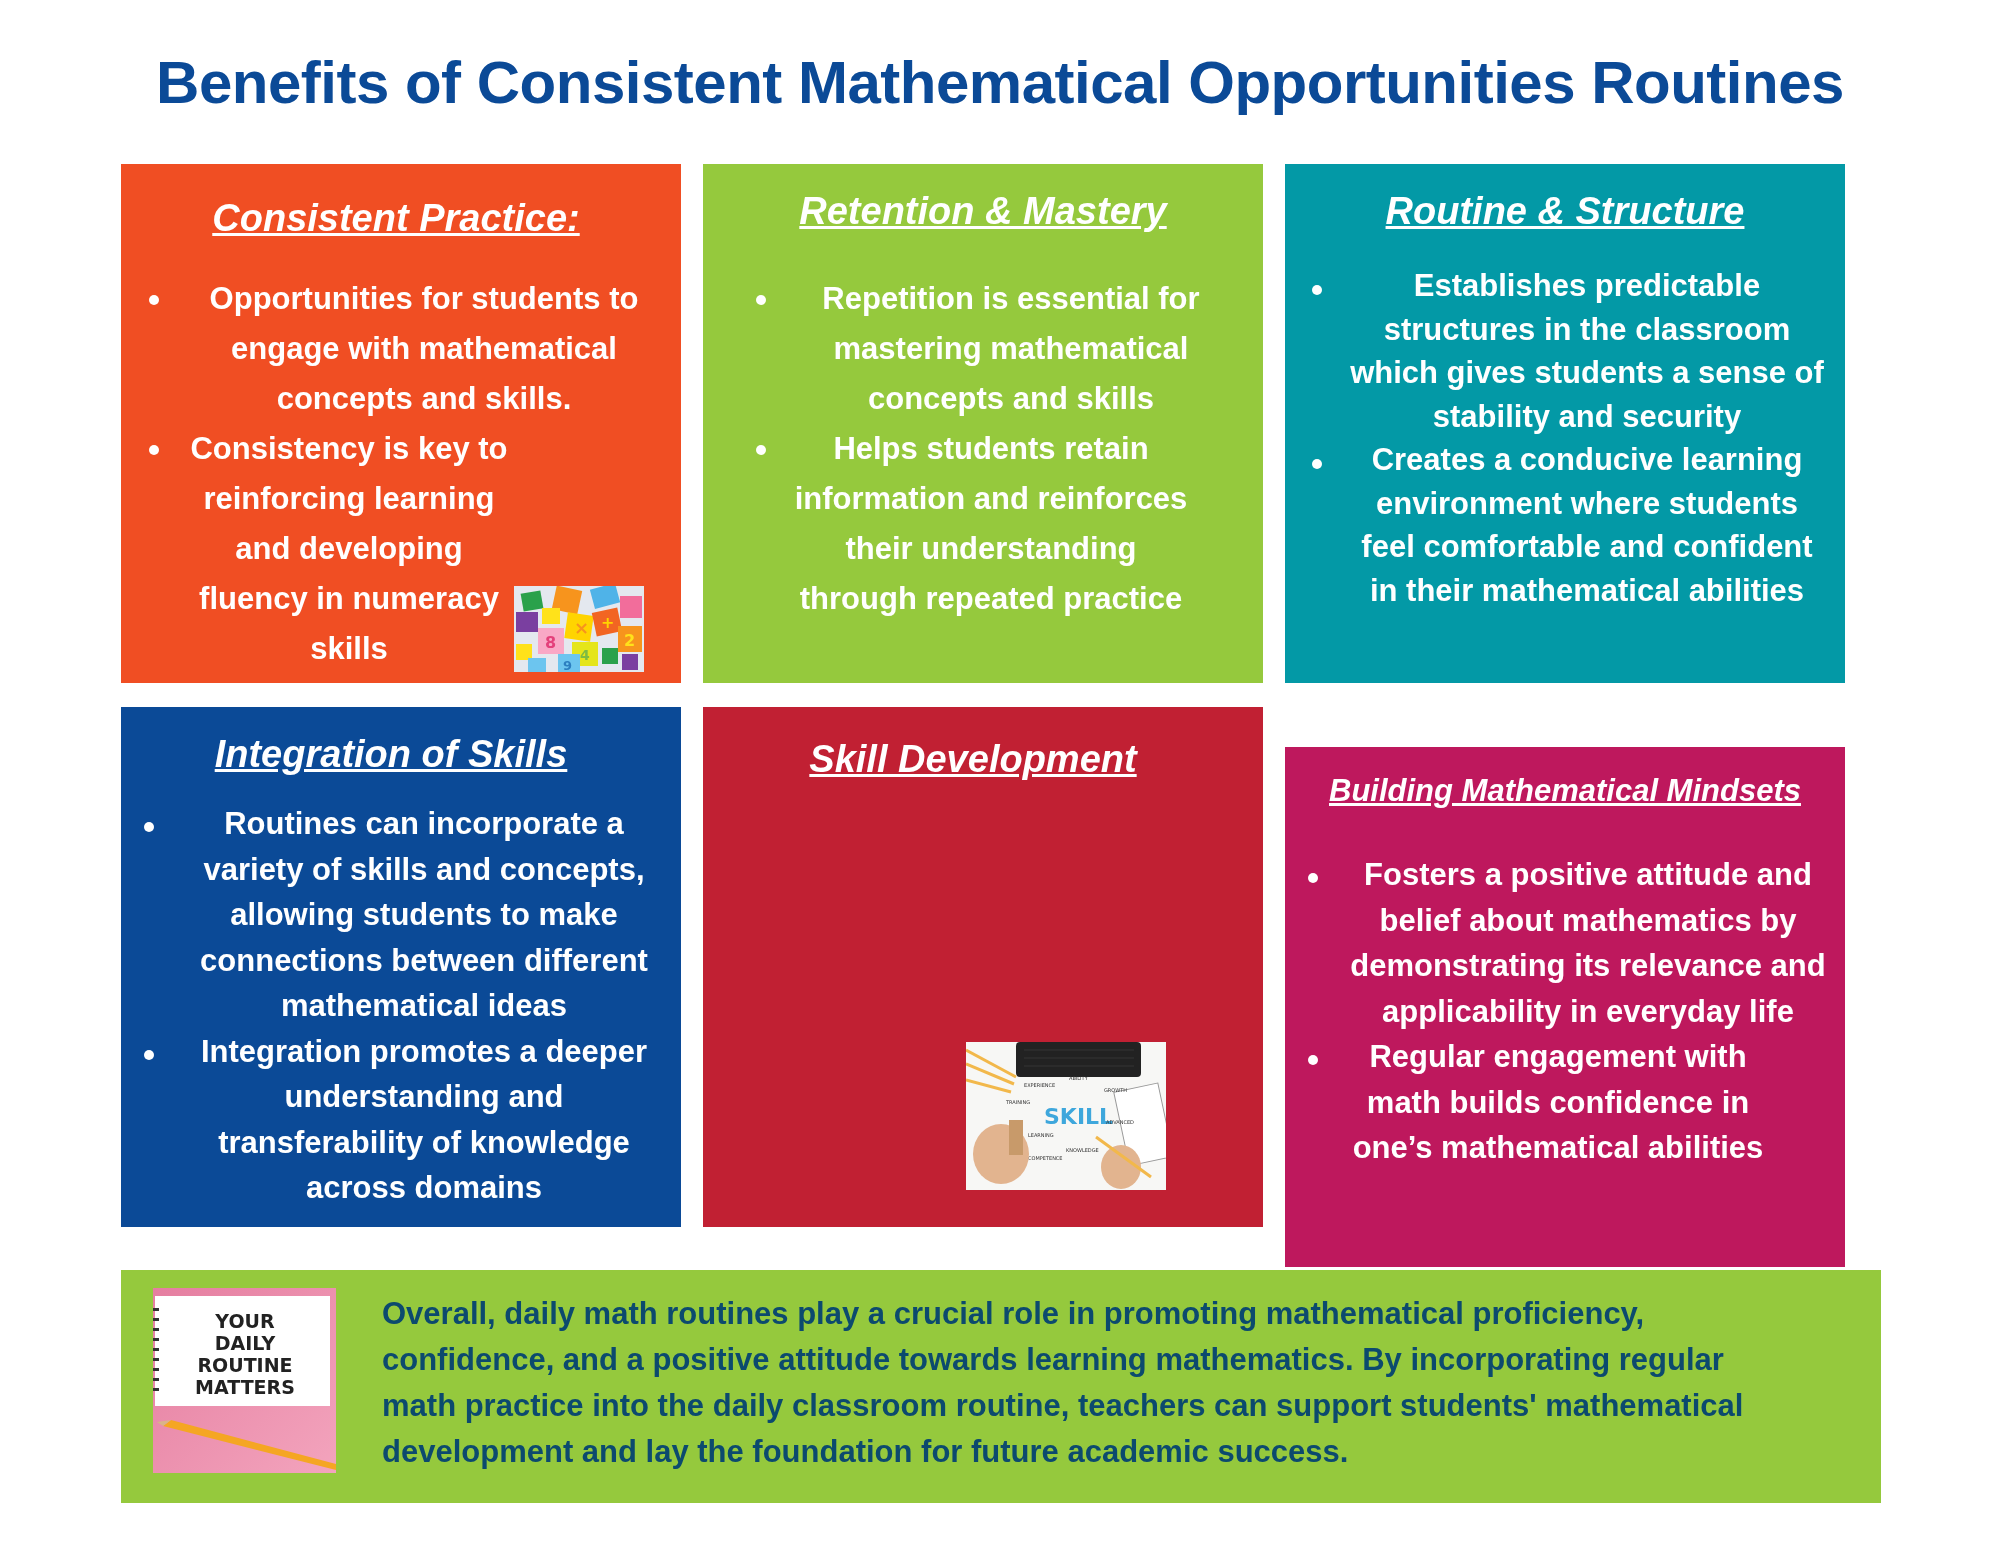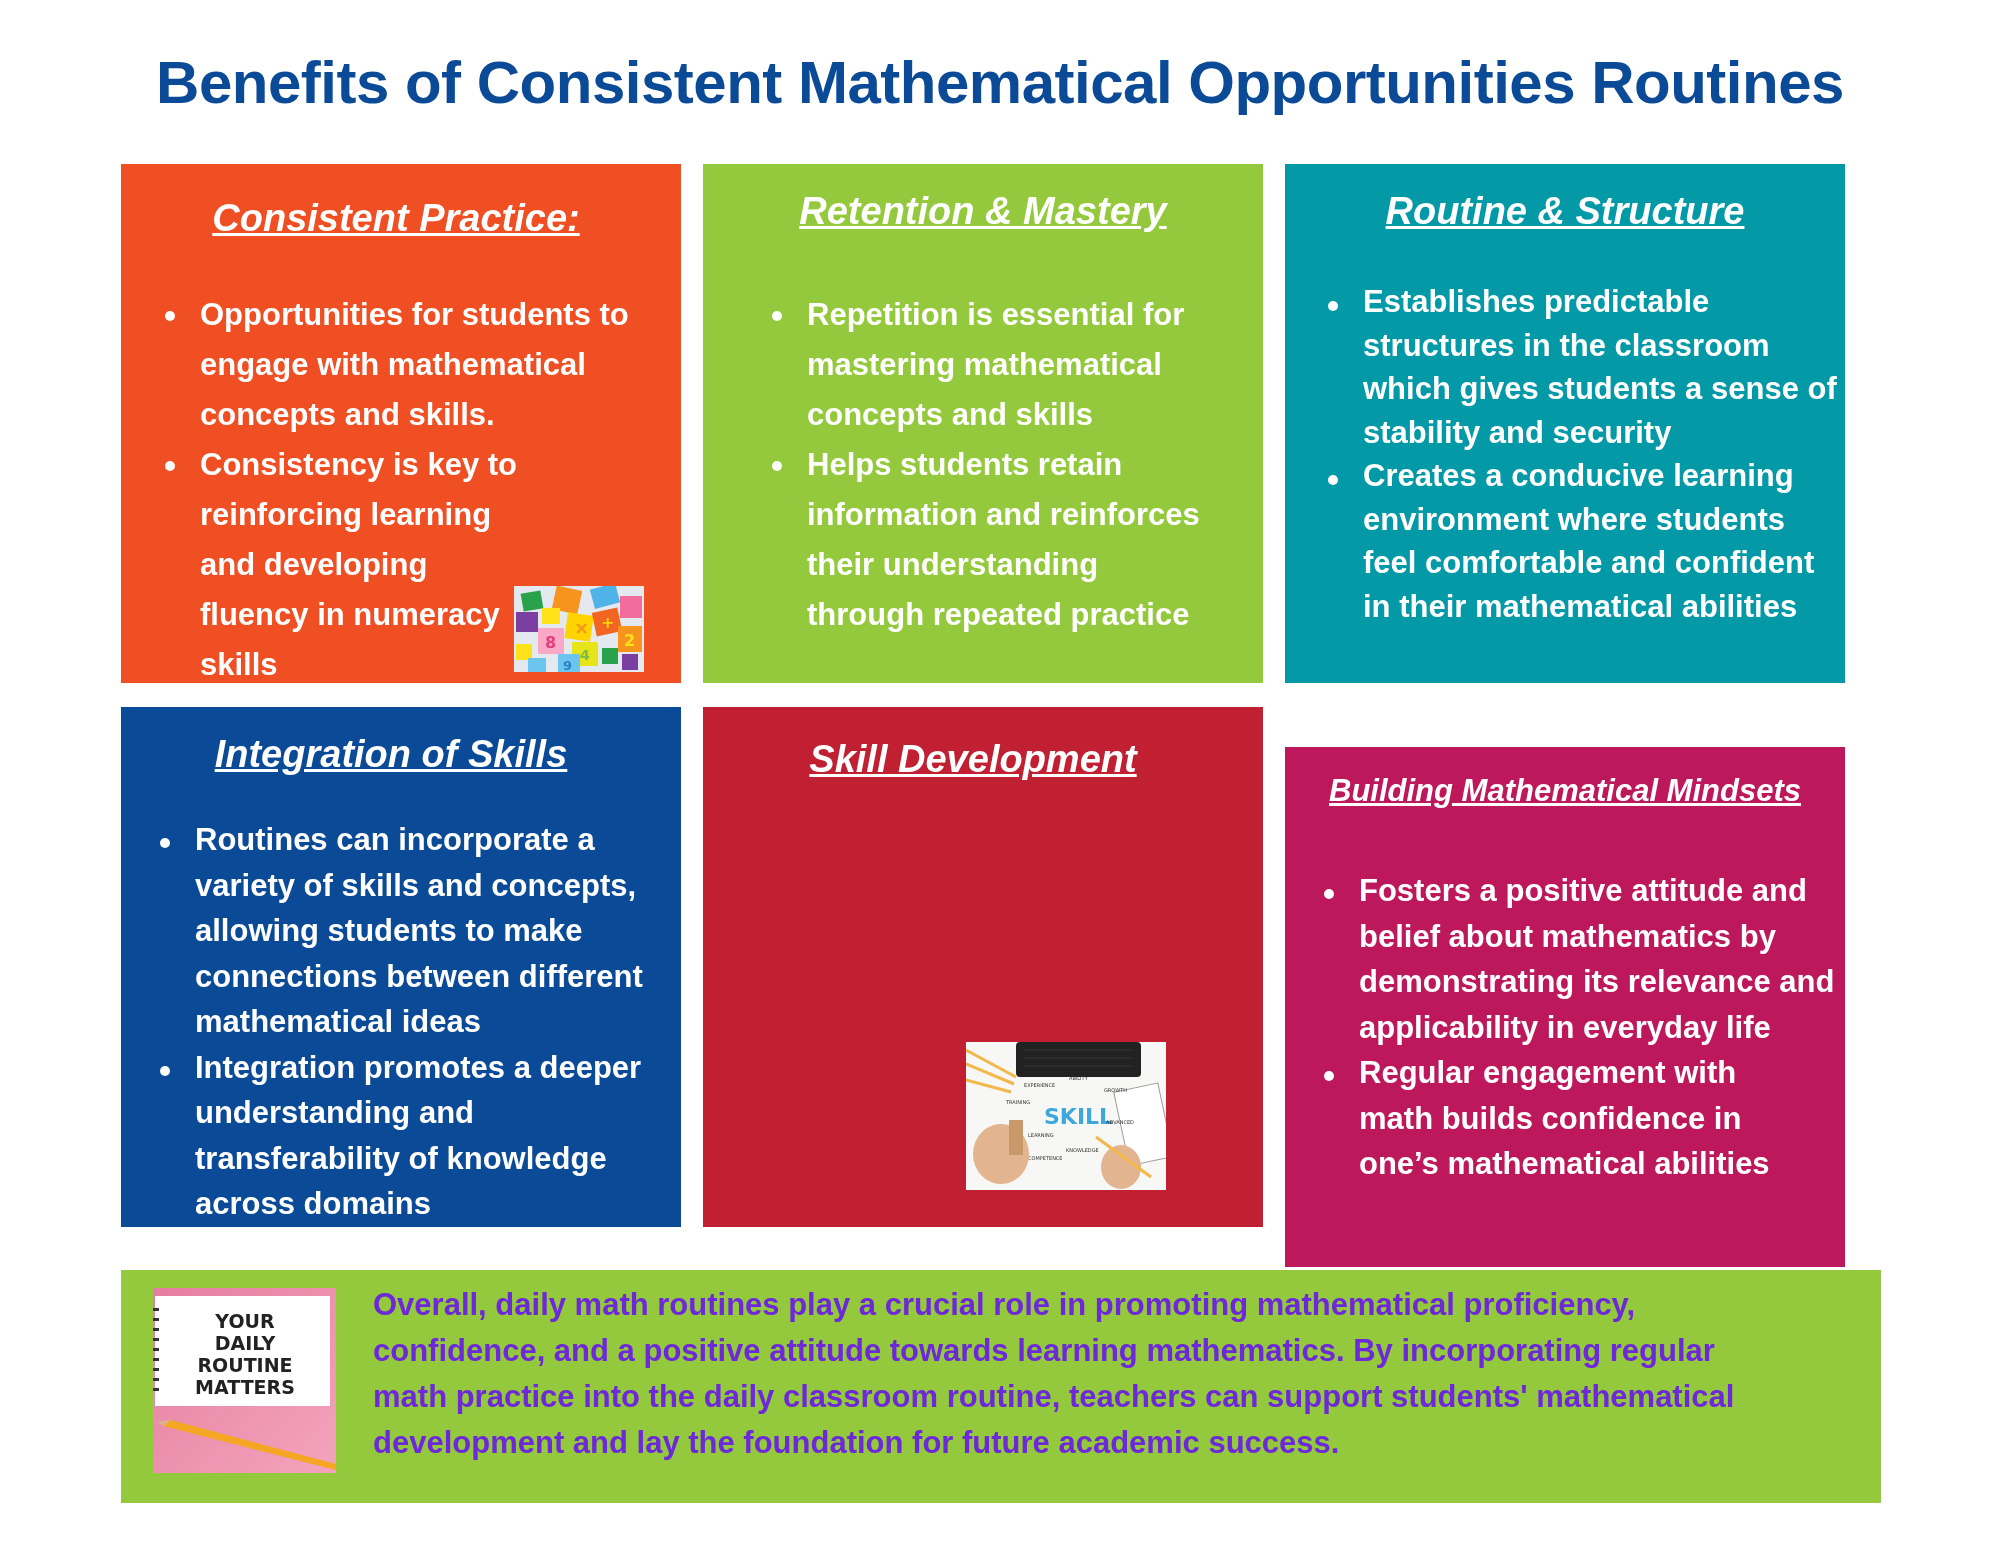--- a/index.html
+++ b/index.html
@@ -3,28 +3,28 @@
 <meta charset="utf-8">
 <style>
   html, body { margin:0; padding:0; background:#ffffff; }
   body { width:2000px; height:1545px; position:relative; overflow:hidden;
          font-family:"Liberation Sans", "DejaVu Sans", sans-serif; }
   .title { position:absolute; left:0; top:48px; width:2000px; text-align:center;
            font-weight:bold; font-size:60px; color:#0b4a97; letter-spacing:-0.5px; }
   .card { position:absolute; width:560px; color:#ffffff; box-sizing:border-box;text-decoration:underline; }
   .card h2 { margin:0; font-style:italic; font-weight:bold; font-size:38px;
              text-align:center; line-height:1.2; }
-  .card ul { margin:16px; padding:0; list-style:none; }
+  .card ul { margin:0; padding:0; list-style:none;text-align:center; }
   .card li { position:relative; font-weight:bold; font-size:31px; line-height:50px; }
   .card li::before { content:""; position:absolute; left:-35px; top:21px; width:10px; height:10px;
                      border-radius:50%; background:#ffffff; }
   .thumb { position:absolute; overflow:hidden; }
   .banner { position:absolute; left:121px; top:1270px; width:1724px; height:233px; background:#95c93d;padding-left:36px; }
-  .banner p { position:absolute; left:252px; top:12px; width:1420px; margin:0;
-              color:#6d28d9; font-weight:bold; font-size:31px; line-height:46px; }
+  .banner p { position:absolute; left:252px; top:12px; width:1420px; margin:9px;
+              color:#0c4a6e; font-weight:bold; font-size:31px; line-height:46px; }
 </style>
 </head>
 <body>
 
 <div class="title">Benefits of Consistent Mathematical Opportunities Routines</div>
 
 <div class="card" style="left:121px; top:164px; height:519px; background:#f04e23;">
   <h2 style="margin-top:32px; margin-left:-10px;">Consistent Practice:</h2>
   <ul style="position:absolute; left:63px; top:110px; width:480px; font-size:31px;">
     <li>Opportunities for students to engage with mathematical concepts and skills.</li>

